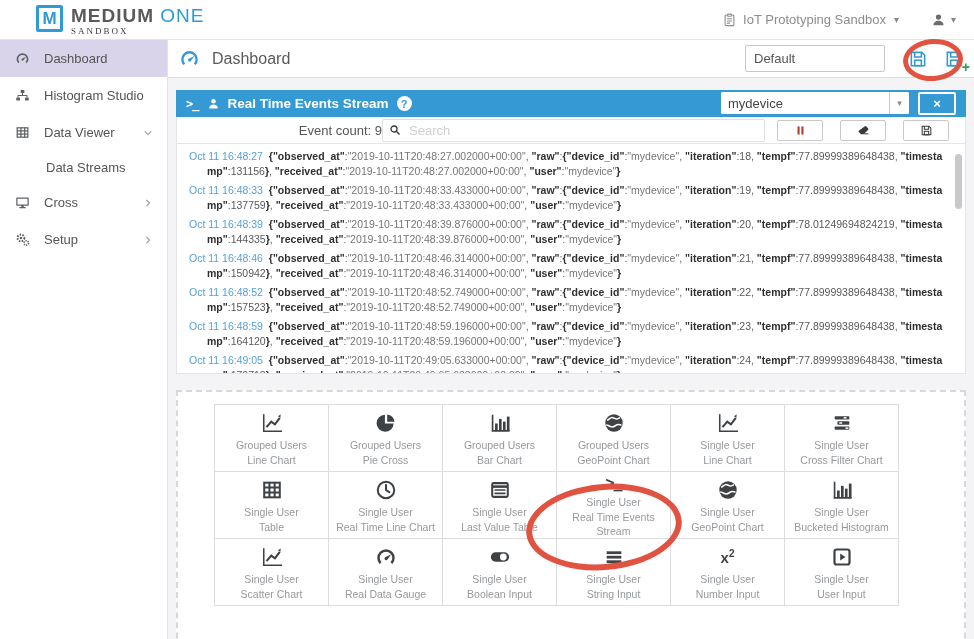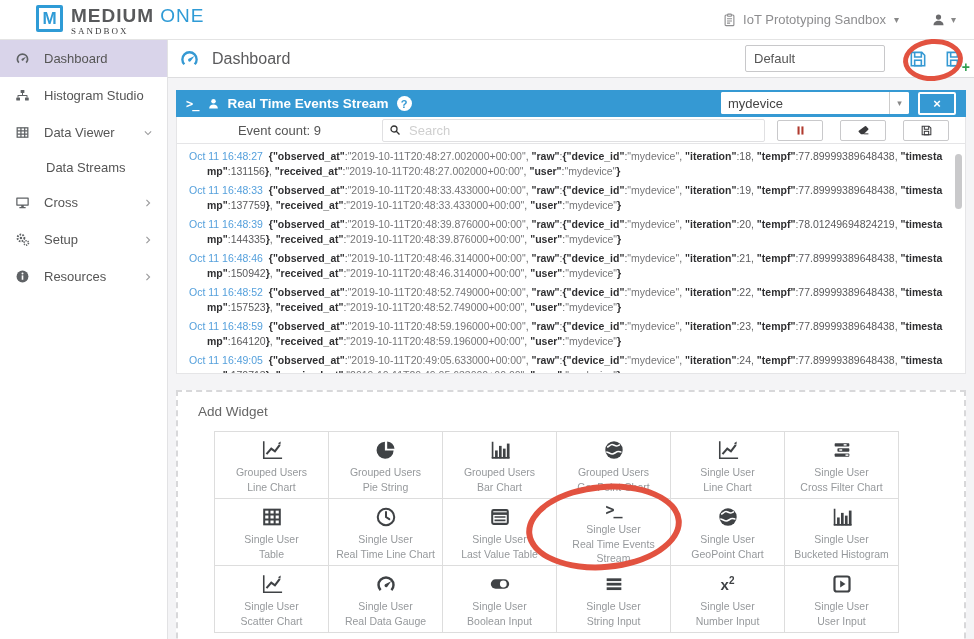--- a/index.html
+++ b/index.html
@@ -47,21 +47,21 @@
   .w-person { width:13px; height:13px; color:#fff; margin-right:7px; }
   .w-title { font-size:13.5px; font-weight:bold; }
   .w-help { width:15px; height:15px; background:#fff; color:#3599d3; border-radius:50%; font-size:11px; font-weight:bold; display:flex; align-items:center; justify-content:center; margin-left:8px; cursor:pointer; }
   .w-head-right { margin-left:auto; display:flex; align-items:flex-start; }
   .dev-wrap { display:flex; background:#fff; border-radius:2px; overflow:hidden; height:22px; }
   .dev-input { width:168px; border:none; outline:none; font-size:13px; color:#444; padding:0 7px; font-family:"Liberation Sans",sans-serif; }
   .dev-caret { width:20px; border-left:1px solid #ccc; display:flex; align-items:center; justify-content:center; color:#888; font-size:9px; cursor:pointer; background:#fff; }
   .w-close { width:38px; height:23px; margin-left:9px; background:#3599d3; border:2px solid #fff; border-radius:2px; color:#fff; font-weight:bold; font-size:13px; line-height:1; display:flex; align-items:center; justify-content:center; cursor:pointer; }
 
   .w-controls { height:27px; background:#fff; border:1px solid #e5e5e7; border-top:none; display:flex; align-items:center; padding-right:16px; }
-  .evt-count { width:205px; text-align:center; font-size:13px; color:#555; }
+  .evt-count { width:205px; text-align:right; font-size:13px; color:#555; }
   .search-wrap { flex:1; position:relative; margin-right:12px; }
   .search-ic { position:absolute; left:7px; top:5px; width:12px; height:12px; color:#333; }
   .search-input { width:100%; height:23px; border:1px solid #e0e0e2; border-radius:2px; padding:0 6px 0 26px; font-size:13px; color:#555; font-family:"Liberation Sans",sans-serif; }
   .search-input::placeholder { color:#cfcfcf; }
   .ctrl-btn { width:46px; height:21px; background:#fff; border:1px solid #c9c9cb; border-radius:2px; display:flex; align-items:center; justify-content:center; cursor:pointer; margin-left:17px; }
   .ctrl-btn:first-of-type { margin-left:0; }
   .ctrl-ic { width:13px; height:13px; }
   .ic-red { color:#b03a2e; } .ic-dark { color:#3a3a3c; }
 
   
@@ -186,35 +186,20 @@
             <circle cx="18" cy="17.5" r="3.5" stroke-width="2.6" stroke-dasharray="1.9 1.5"></circle>
           </svg>
         </span>
         <span>Setup</span>
         <span class="schev" data-icon="chevron-right">
           <svg viewBox="0 0 16 16" fill="none" stroke="currentColor" stroke-width="1.8">
             <path d="M5.5 3l5 5-5 5"></path>
           </svg>
         </span>
       </div>
-      <div class="side-item">
-        <span class="sicon" data-icon="info">
-          <svg viewBox="0 0 24 24">
-            <circle cx="12" cy="12" r="9.5" fill="currentColor"></circle>
-            <rect x="10.7" y="10.2" width="2.6" height="7" fill="#fff"></rect>
-            <circle cx="12" cy="7.3" r="1.6" fill="#fff"></circle>
-          </svg>
-        </span>
-        <span>Resources</span>
-        <span class="schev" data-icon="chevron-right">
-          <svg viewBox="0 0 16 16" fill="none" stroke="currentColor" stroke-width="1.8">
-            <path d="M5.5 3l5 5-5 5"></path>
-          </svg>
-        </span>
-      </div>
     </div>
 </div>
 
 <div class="main">
 
   <div class="page-head">
     <span class="page-gauge" data-icon="gauge">
         <svg viewBox="0 0 24 24" fill="currentColor">
           <path d="M12 3.5A9.5 9.5 0 0 0 2.5 13a9.4 9.4 0 0 0 2.6 6.5l2-1.8A6.8 6.8 0 0 1 5.2 13 6.8 6.8 0 0 1 12 6.2 6.8 6.8 0 0 1 18.8 13c0 1.8-.7 3.4-1.9 4.7l2 1.8A9.4 9.4 0 0 0 21.5 13 9.5 9.5 0 0 0 12 3.5z"></path>
           <path d="M10.7 14.8a1.8 1.8 0 0 0 2.5.4l4.5-6.1-6.7 3.3a1.8 1.8 0 0 0-.3 2.4z"></path>
@@ -314,42 +299,41 @@
           <div class="log-entry"><span class="ts">Oct 11 16:48:46</span>&nbsp; <span class="k">{</span><span class="k">"observed_at"</span>:<span class="s">"2019-10-11T20:48:46.314000+00:00"</span>, <span class="k">"raw"</span>:<span class="k">{</span><span class="k">"device_id"</span>:<span class="s">"mydevice"</span>, <span class="k">"iteration"</span>:<span class="n">21</span>, <span class="k">"tempf"</span>:<span class="n">77.89999389648438</span>, <span class="k">"timestamp"</span>:<span class="n">150942</span><span class="k">}</span>, <span class="k">"received_at"</span>:<span class="s">"2019-10-11T20:48:46.314000+00:00"</span>, <span class="k">"user"</span>:<span class="s">"mydevice"</span><span class="k">}</span></div>
           <div class="log-entry"><span class="ts">Oct 11 16:48:52</span>&nbsp; <span class="k">{</span><span class="k">"observed_at"</span>:<span class="s">"2019-10-11T20:48:52.749000+00:00"</span>, <span class="k">"raw"</span>:<span class="k">{</span><span class="k">"device_id"</span>:<span class="s">"mydevice"</span>, <span class="k">"iteration"</span>:<span class="n">22</span>, <span class="k">"tempf"</span>:<span class="n">77.89999389648438</span>, <span class="k">"timestamp"</span>:<span class="n">157523</span><span class="k">}</span>, <span class="k">"received_at"</span>:<span class="s">"2019-10-11T20:48:52.749000+00:00"</span>, <span class="k">"user"</span>:<span class="s">"mydevice"</span><span class="k">}</span></div>
           <div class="log-entry"><span class="ts">Oct 11 16:48:59</span>&nbsp; <span class="k">{</span><span class="k">"observed_at"</span>:<span class="s">"2019-10-11T20:48:59.196000+00:00"</span>, <span class="k">"raw"</span>:<span class="k">{</span><span class="k">"device_id"</span>:<span class="s">"mydevice"</span>, <span class="k">"iteration"</span>:<span class="n">23</span>, <span class="k">"tempf"</span>:<span class="n">77.89999389648438</span>, <span class="k">"timestamp"</span>:<span class="n">164120</span><span class="k">}</span>, <span class="k">"received_at"</span>:<span class="s">"2019-10-11T20:48:59.196000+00:00"</span>, <span class="k">"user"</span>:<span class="s">"mydevice"</span><span class="k">}</span></div>
           <div class="log-entry"><span class="ts">Oct 11 16:49:05</span>&nbsp; <span class="k">{</span><span class="k">"observed_at"</span>:<span class="s">"2019-10-11T20:49:05.633000+00:00"</span>, <span class="k">"raw"</span>:<span class="k">{</span><span class="k">"device_id"</span>:<span class="s">"mydevice"</span>, <span class="k">"iteration"</span>:<span class="n">24</span>, <span class="k">"tempf"</span>:<span class="n">77.89999389648438</span>, <span class="k">"timestamp"</span>:<span class="n">170713</span><span class="k">}</span>, <span class="k">"received_at"</span>:<span class="s">"2019-10-11T20:49:05.633000+00:00"</span>, <span class="k">"user"</span>:<span class="s">"mydevice"</span><span class="k">}</span></div>
         </div>
       <div class="log-scroll"></div>
     </div>
   </div>
 
   <div class="dropzone">
-    <div class="aw-title">Add Widget</div>
     <div class="aw-grid">
         <div class="aw-cell">
           <span class="aw-icon" data-icon="line-chart">
             <svg viewBox="0 0 26 24" fill="none" stroke="currentColor">
               <path d="M4 2.5v18.5h20" stroke-width="1.7"></path>
               <path d="M7 16.5l5.2-6 4 3 5.3-7" stroke-width="2.3"></path>
               <path d="M19.5 4.5l3-1.8-.3 3.6z" fill="currentColor" stroke="none"></path>
             </svg>
           </span>
           <span class="aw-l">Grouped Users</span>
           <span class="aw-l">Line Chart</span>
         </div>
         <div class="aw-cell">
           <span class="aw-icon" data-icon="pie-chart">
             <svg viewBox="0 0 24 24" fill="currentColor">
               <path d="M10.8 3A9.3 9.3 0 1 0 20.3 12.5h-9.5z"></path>
               <path d="M13.3 2.7a9.3 9.3 0 0 1 8 8h-8z"></path>
             </svg>
           </span>
           <span class="aw-l">Grouped Users</span>
-          <span class="aw-l">Pie String</span>
+          <span class="aw-l">Pie Cross</span>
         </div>
         <div class="aw-cell">
           <span class="aw-icon" data-icon="bar-chart">
             <svg viewBox="0 0 24 24" fill="currentColor">
               <rect x="3" y="3" width="1.8" height="18"></rect>
               <rect x="6.6" y="12.5" width="2.9" height="8.5"></rect>
               <rect x="10.9" y="7.5" width="2.9" height="13.5"></rect>
               <rect x="15.2" y="10.5" width="2.9" height="10.5"></rect>
               <rect x="19.5" y="5" width="2.9" height="16"></rect>
               <rect x="3" y="19.6" width="19.4" height="1.9"></rect>

